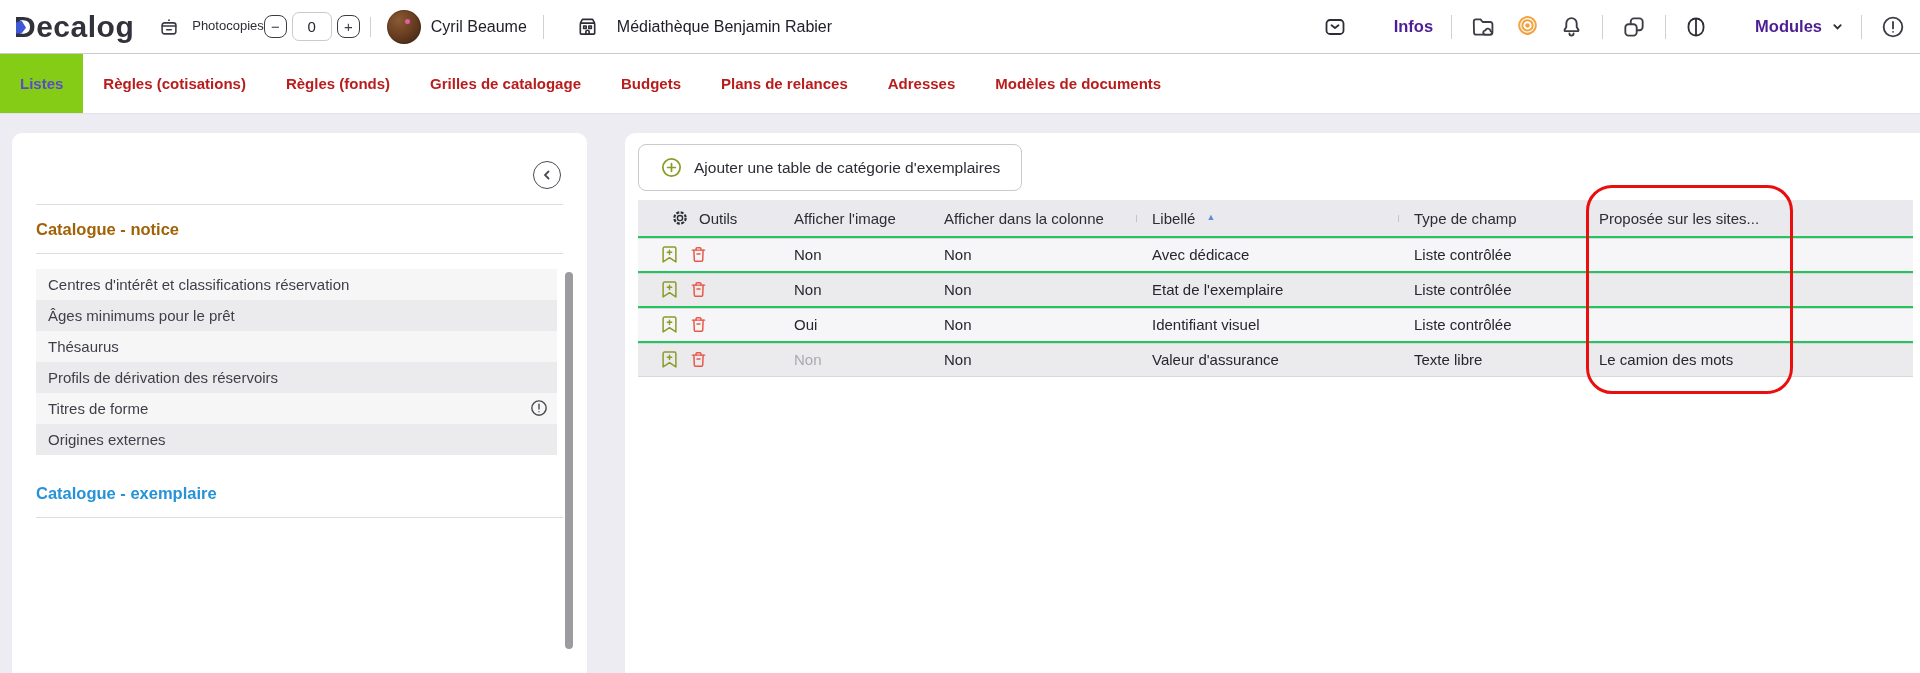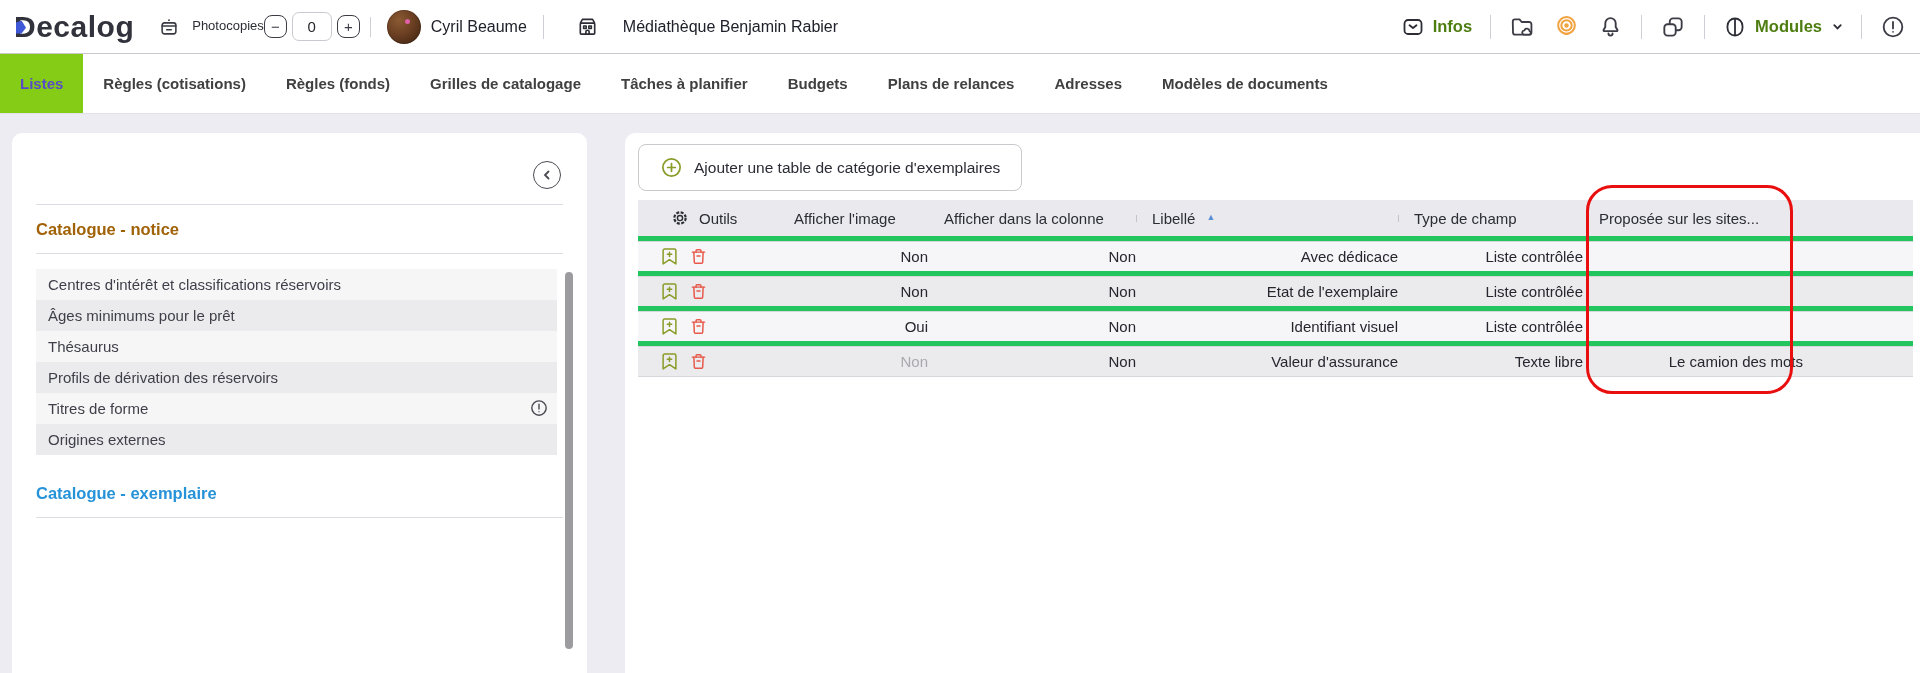--- a/index.html
+++ b/index.html
@@ -32,31 +32,31 @@
   .vsep { width:1px; height:24px; background:#cfcfd6; }
   .vsep.short { height:20px; }
 
   .avatar { width:34px; height:34px; border-radius:50%; margin:0 10px 0 16px;
             background:radial-gradient(circle at 35% 30%, #8a5a33 0%, #6b3f22 45%, #38200f 100%);
             box-shadow:inset 0 0 0 1px rgba(0,0,0,.15); position:relative; }
   .avatar::after { content:""; position:absolute; left:18px; top:9px; width:5px; height:5px;
                    border-radius:50%; background:#e060a8; }
   .bold-name { font-size:16px; font-weight:400; color:#20212b; white-space:nowrap; }
   .hleft .gap { margin:0 16px; }
-  .site { display:flex; align-items:center; gap:24px; margin-left:16px; }
+  .site { display:flex; align-items:center; gap:18px; margin-left:16px; }
 
   .hbtn { display:flex; align-items:center; gap:8px; cursor:pointer; color:#2c2d35; }
-  .hbtn .lbl { font-size:16.5px; font-weight:700; color:#4d7c0f; }
+  .hbtn .lbl { font-size:16.5px; font-weight:700; color:#4c1d95;margin-left:39px; }
   .caret { margin-left:2px; }
 
   
   .tabbar { height:60px; background:#fff; border-bottom:1px solid #e3e2ea;
             display:flex; align-items:stretch; }
   .tab { padding:0 20px; display:flex; align-items:center; font-size:15px; font-weight:700;
-         color:#404040; cursor:pointer; white-space:nowrap; }
+         color:#b91c1c; cursor:pointer; white-space:nowrap; }
   .tab.active { color:#5a4cc8; background:#84cc16; }
 
   
   .content { position:relative; width:1920px; height:559px; background:#edecf3; }
   .card { position:absolute; top:19px; background:#fff; }
   .sidebar-card { left:12px; width:575px; height:560px; border-radius:10px; }
   .main-card { left:625px; width:1395px; height:560px; border-radius:10px 0 0 0; }
 
   
   .collapse-row { height:71px; position:relative; }
@@ -85,22 +85,22 @@
 
   .table { width:1275px; margin-top:9px; font-size:15px; }
   .thead { display:grid; grid-template-columns:140px 150px 208px 262px 185px 220px 1fr;
            background:#e9e9ee; height:36px; align-items:center; color:#2c2d35; }
   .th { padding-left:16px; position:relative; display:flex; align-items:center; gap:9px; white-space:nowrap; }
   .th.first { padding-left:32px; }
   .th.sep::before { content:""; position:absolute; left:0; top:5px; bottom:5px; width:1px; background:#c3c3ca; }
   .sort-arrow { font-size:9px; color:#5b8fd6; margin-left:2px; transform:translateY(-1px); }
 
   .trow { display:grid; grid-template-columns:140px 150px 208px 262px 185px 220px 1fr;
-          height:35px; align-items:center; border-top:5px solid #22c55e;
-          box-shadow:inset 0 1px 0 #d8d8dc;text-align:right; }
+          height:35px; align-items:center; border-top:2px solid #22c55e;
+          box-shadow:inset 0 1px 0 #d8d8dc; }
   .trow.light { background:#f6f6f8; }
   .trow.dark  { background:#ebebed; }
   .tbody { border-bottom:1px solid #d8d8dc; }
   .td { padding-left:16px; white-space:nowrap; color:#26262e; }
   .td.first { padding-left:21px; display:flex; gap:8px; align-items:center; }
   .td.muted { color:#a9a9b0; }
   .icon-btn { width:21px; height:21px; background:none; border:none; padding:0; cursor:pointer; }
 
   .annotation { position:absolute; left:961px; top:52px; width:207px; height:209px;
                 border:3px solid #ea0f0f; border-radius:26px; pointer-events:none; z-index:5; }
@@ -226,21 +226,20 @@
       </svg>
     </span>
   </div>
 </div>
 
 <div class="tabbar">
   <div class="tab active">Listes</div>
   <div class="tab">Règles (cotisations)</div>
   <div class="tab">Règles (fonds)</div>
   <div class="tab">Grilles de catalogage</div>
-  <div class="tab">Tâches à planifier</div>
   <div class="tab">Budgets</div>
   <div class="tab">Plans de relances</div>
   <div class="tab">Adresses</div>
   <div class="tab">Modèles de documents</div>
 </div>
 
 <div class="content">
 
   <div class="card sidebar-card">
     <div class="collapse-row">
@@ -249,21 +248,21 @@
             <path d="M7.5 2.5L4 6l3.5 3.5"></path>
           </svg>
       </div>
     </div>
     <hr class="sb-divider">
 
     <div class="section-title title-olive">Catalogue - notice</div>
     <hr class="sb-divider">
 
     <div class="sb-list">
-      <div class="sb-item light">Centres d'intérêt et classifications réservoirs</div>
+      <div class="sb-item light">Centres d'intérêt et classifications réservation</div>
       <div class="sb-item dark">Âges minimums pour le prêt</div>
       <div class="sb-item light">Thésaurus</div>
       <div class="sb-item dark">Profils de dérivation des réservoirs</div>
       <div class="sb-item light">
         <span>Titres de forme</span>
         <span class="row-info icn">
           <svg width="20" height="20" viewBox="0 0 24 24" fill="none" stroke="#4a4a52" stroke-width="1.7" stroke-linecap="round">
             <circle cx="12" cy="12" r="8.6"></circle>
               <path d="M12 7.3v6"></path>
               <circle cx="12" cy="16.4" r="0.8" fill="#4a4a52" stroke="none"></circle>

